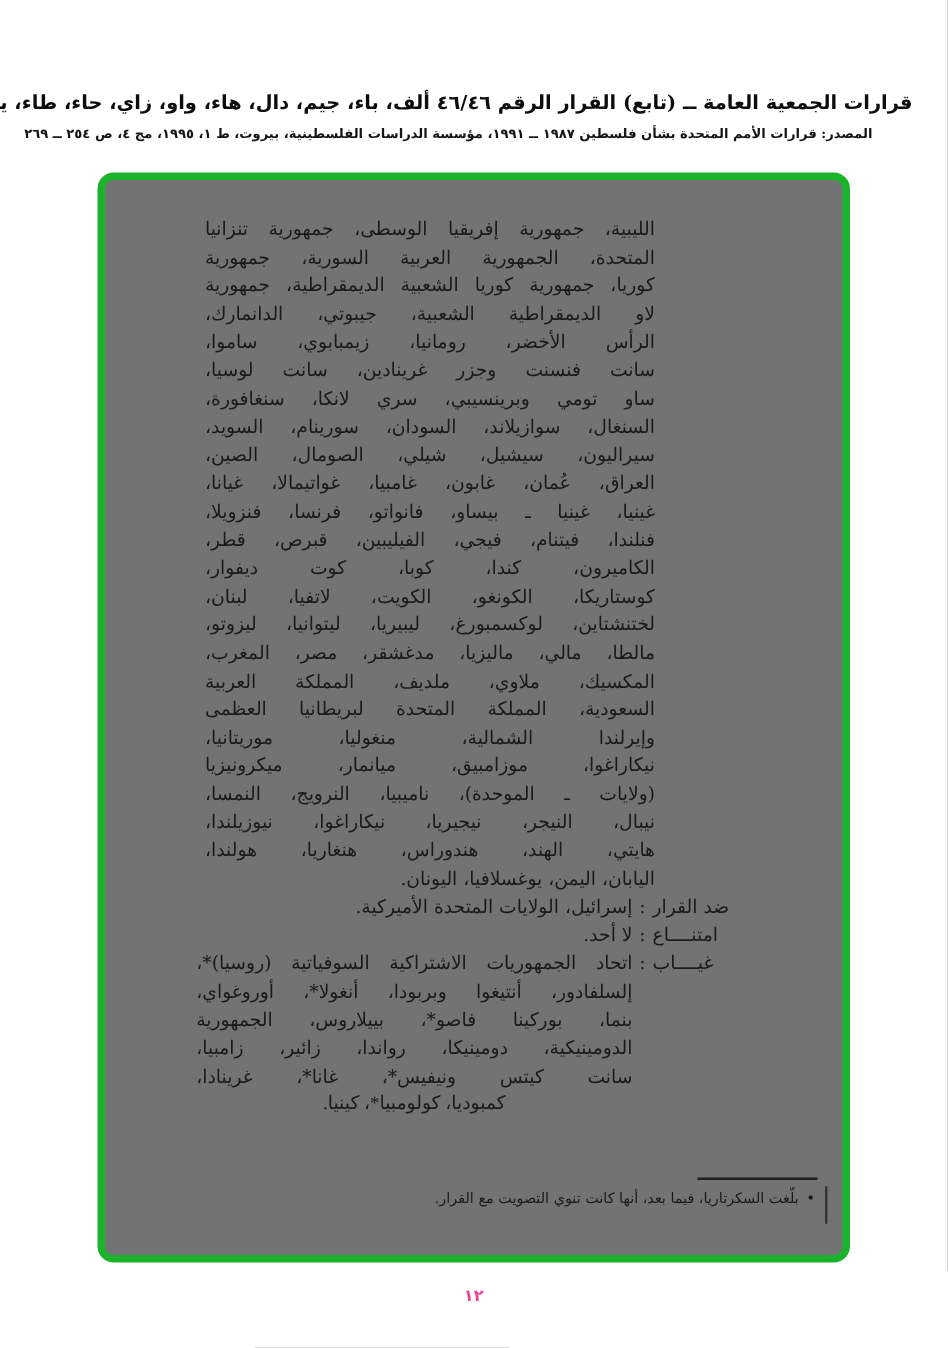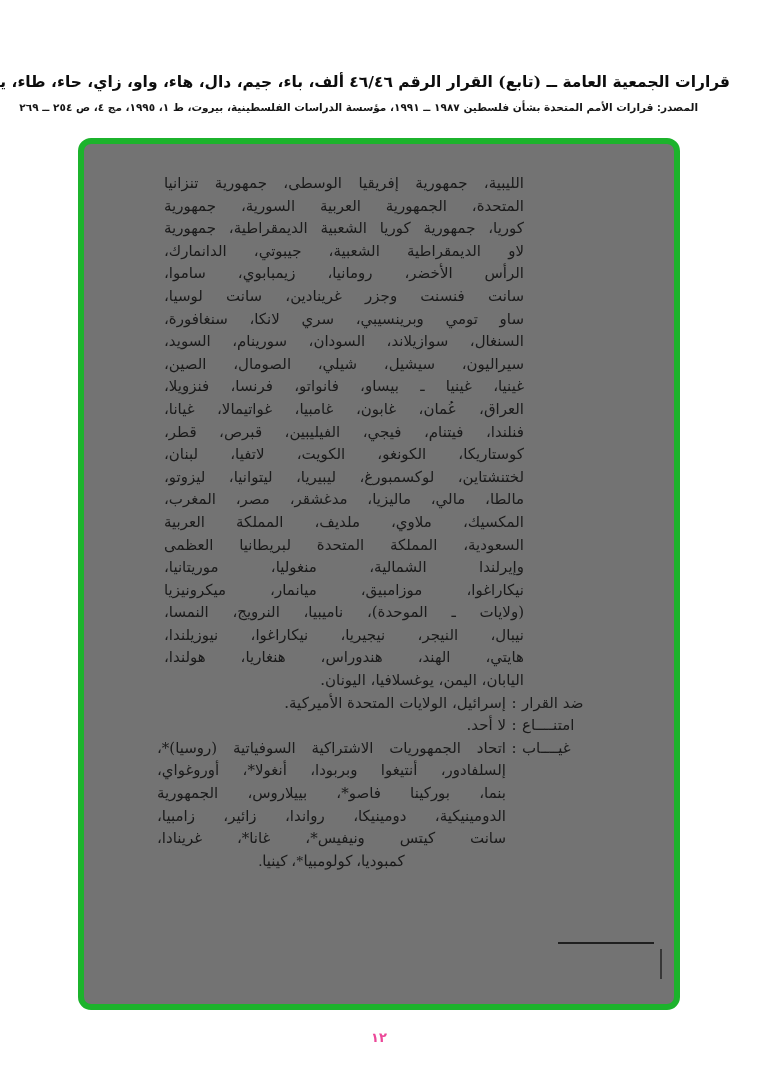--- a/index.html
+++ b/index.html
@@ -94,23 +94,24 @@
       <div class="countries">
           <div class="cline">الليبية، جمهورية إفريقيا الوسطى، جمهورية تنزانيا</div>
           <div class="cline">المتحدة، الجمهورية العربية السورية، جمهورية</div>
           <div class="cline">كوريا، جمهورية كوريا الشعبية الديمقراطية، جمهورية</div>
           <div class="cline">لاو الديمقراطية الشعبية، جيبوتي، الدانمارك،</div>
           <div class="cline">الرأس الأخضر، رومانيا، زيمبابوي، ساموا،</div>
           <div class="cline">سانت فنسنت وجزر غرينادين، سانت لوسيا،</div>
           <div class="cline">ساو تومي وبرينسيبي، سري لانكا، سنغافورة،</div>
           <div class="cline">السنغال، سوازيلاند، السودان، سورينام، السويد،</div>
           <div class="cline">سيراليون، سيشيل، شيلي، الصومال، الصين،</div>
+          <div class="cline">العراق، عُمان، غابون، غامبيا، غواتيمالا، غيانا،</div>
           <div class="cline">غينيا، غينيا ـ بيساو، فانواتو، فرنسا، فنزويلا،</div>
-          <div class="cline">العراق، عُمان، غابون، غامبيا، غواتيمالا، غيانا،</div>
           <div class="cline">فنلندا، فيتنام، فيجي، الفيليبين، قبرص، قطر،</div>
+          <div class="cline">الكاميرون، كندا، كوبا، كوت ديفوار،</div>
           <div class="cline">كوستاريكا، الكونغو، الكويت، لاتفيا، لبنان،</div>
           <div class="cline">لختنشتاين، لوكسمبورغ، ليبيريا، ليتوانيا، ليزوتو،</div>
           <div class="cline">مالطا، مالي، ماليزيا، مدغشقر، مصر، المغرب،</div>
           <div class="cline">المكسيك، ملاوي، ملديف، المملكة العربية</div>
           <div class="cline">السعودية، المملكة المتحدة لبريطانيا العظمى</div>
           <div class="cline">وإيرلندا الشمالية، منغوليا، موريتانيا،</div>
           <div class="cline">نيكاراغوا، موزامبيق، ميانمار، ميكرونيزيا</div>
           <div class="cline">(ولايات ـ الموحدة)، ناميبيا، النرويج، النمسا،</div>
           <div class="cline">نيبال، النيجر، نيجيريا، نيكاراغوا، نيوزيلندا،</div>
           <div class="cline">هايتي، الهند، هندوراس، هنغاريا، هولندا،</div>
@@ -143,19 +144,22 @@
               <div>سانت كيتس ونيفيس*، غانا*، غرينادا،</div>
               <div>كمبوديا، كولومبيا*، كينيا.</div>
             </div>
         </div>
         </div>
 
     </div>
 
     <div class="fn-rule"></div>
 
+    <div class="fn">
+      <span class="fn-bullet">•</span><span>بلّغت السكرتاريا، فيما بعد، أنها كانت تنوي التصويت مع القرار.</span>
+    </div>
 
     <div class="artifact-vline"></div>
   </div>
 
   <div class="pageno">١٢</div>
 
 </div>
 
 </body></html>

